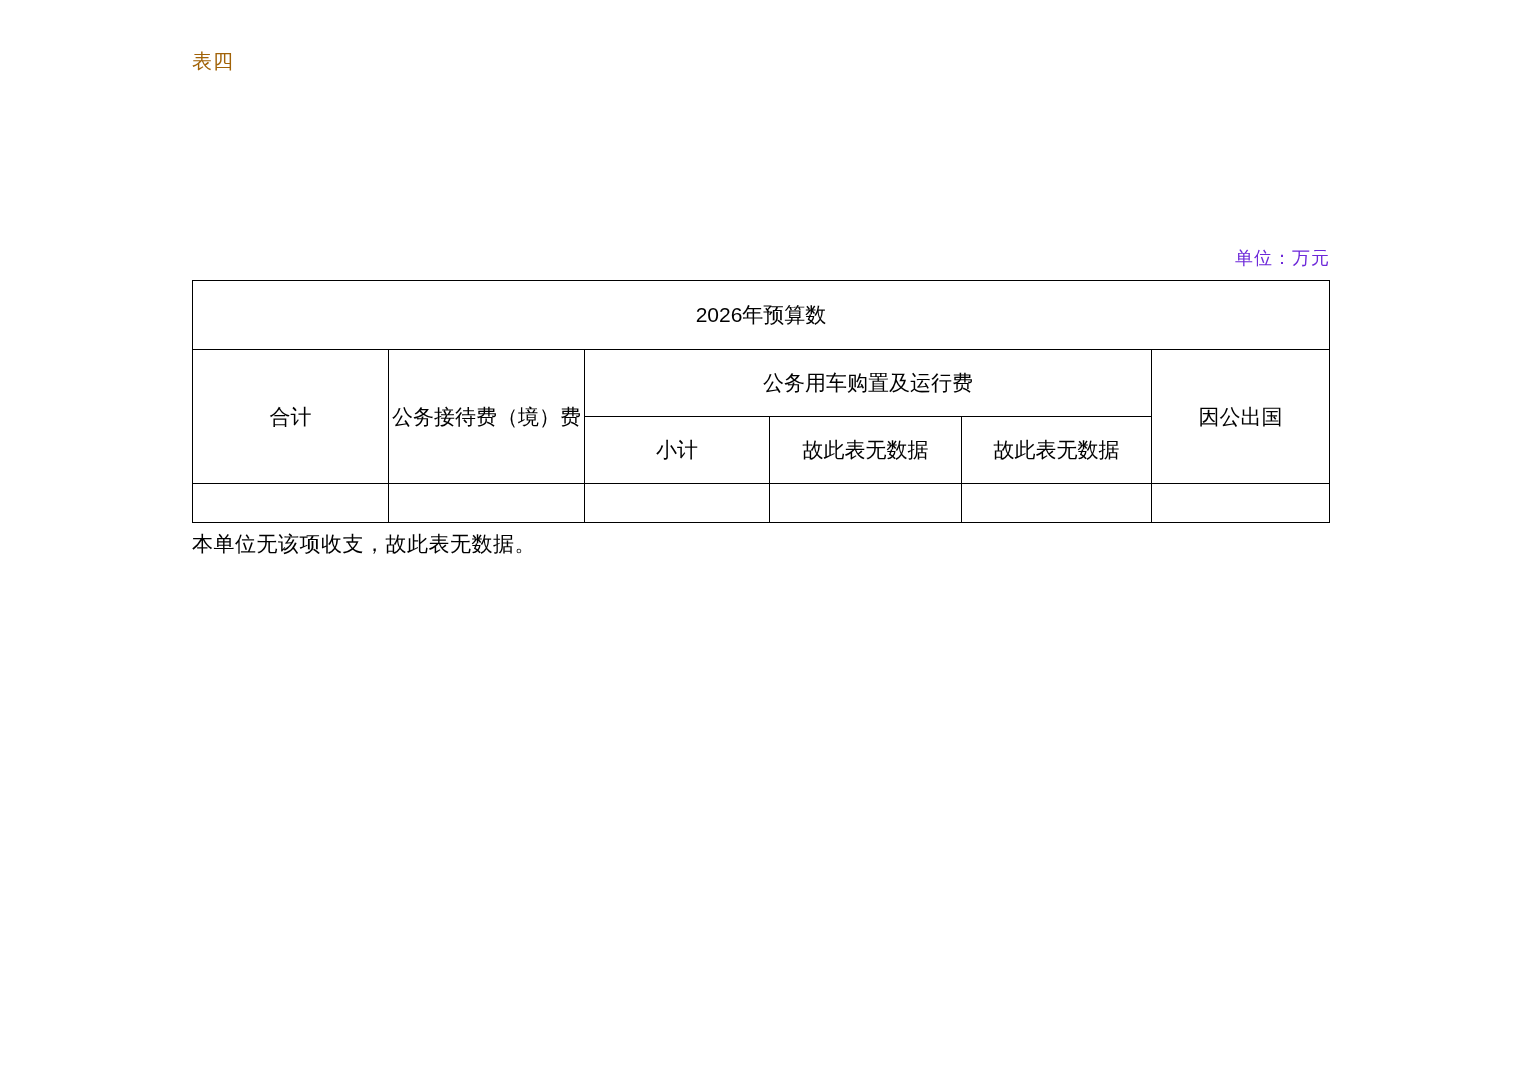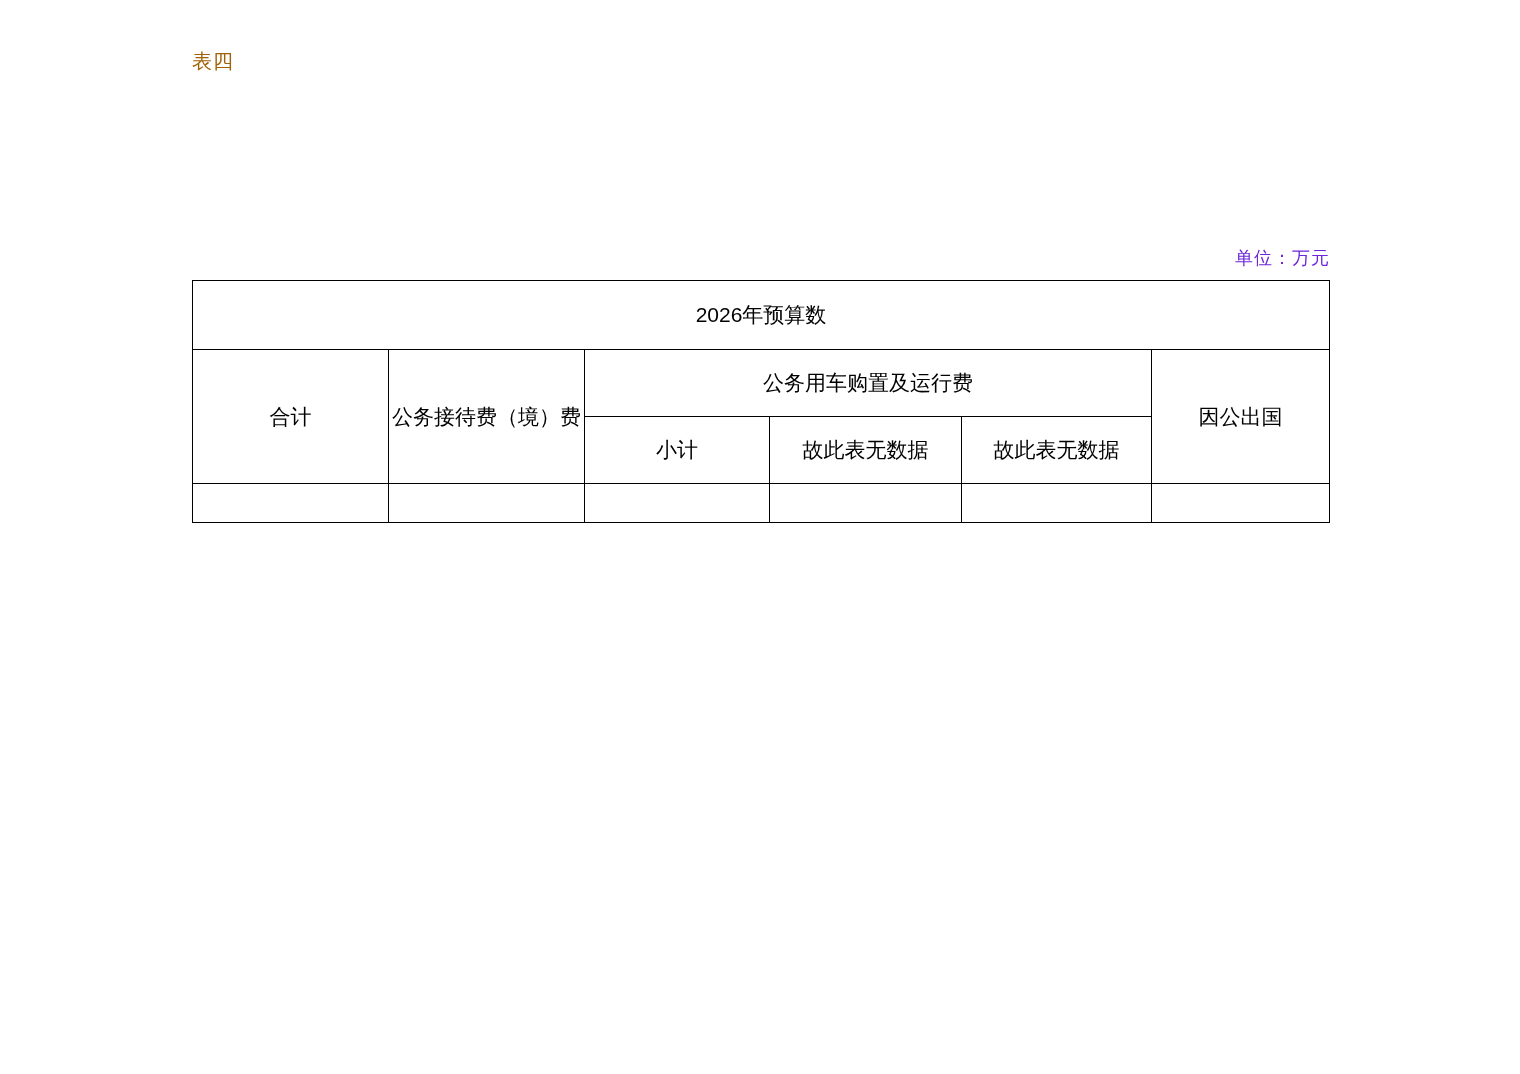--- a/index.html
+++ b/index.html
@@ -138,14 +138,15 @@
           <td></td>
           <td></td>
           <td></td>
           <td></td>
           <td></td>
         </tr>
       </tbody>
     </table>
   </div>
 
+  <div class="footnote">本单位无该项收支，故此表无数据。</div>
 
 </div>
 
 </body></html>

